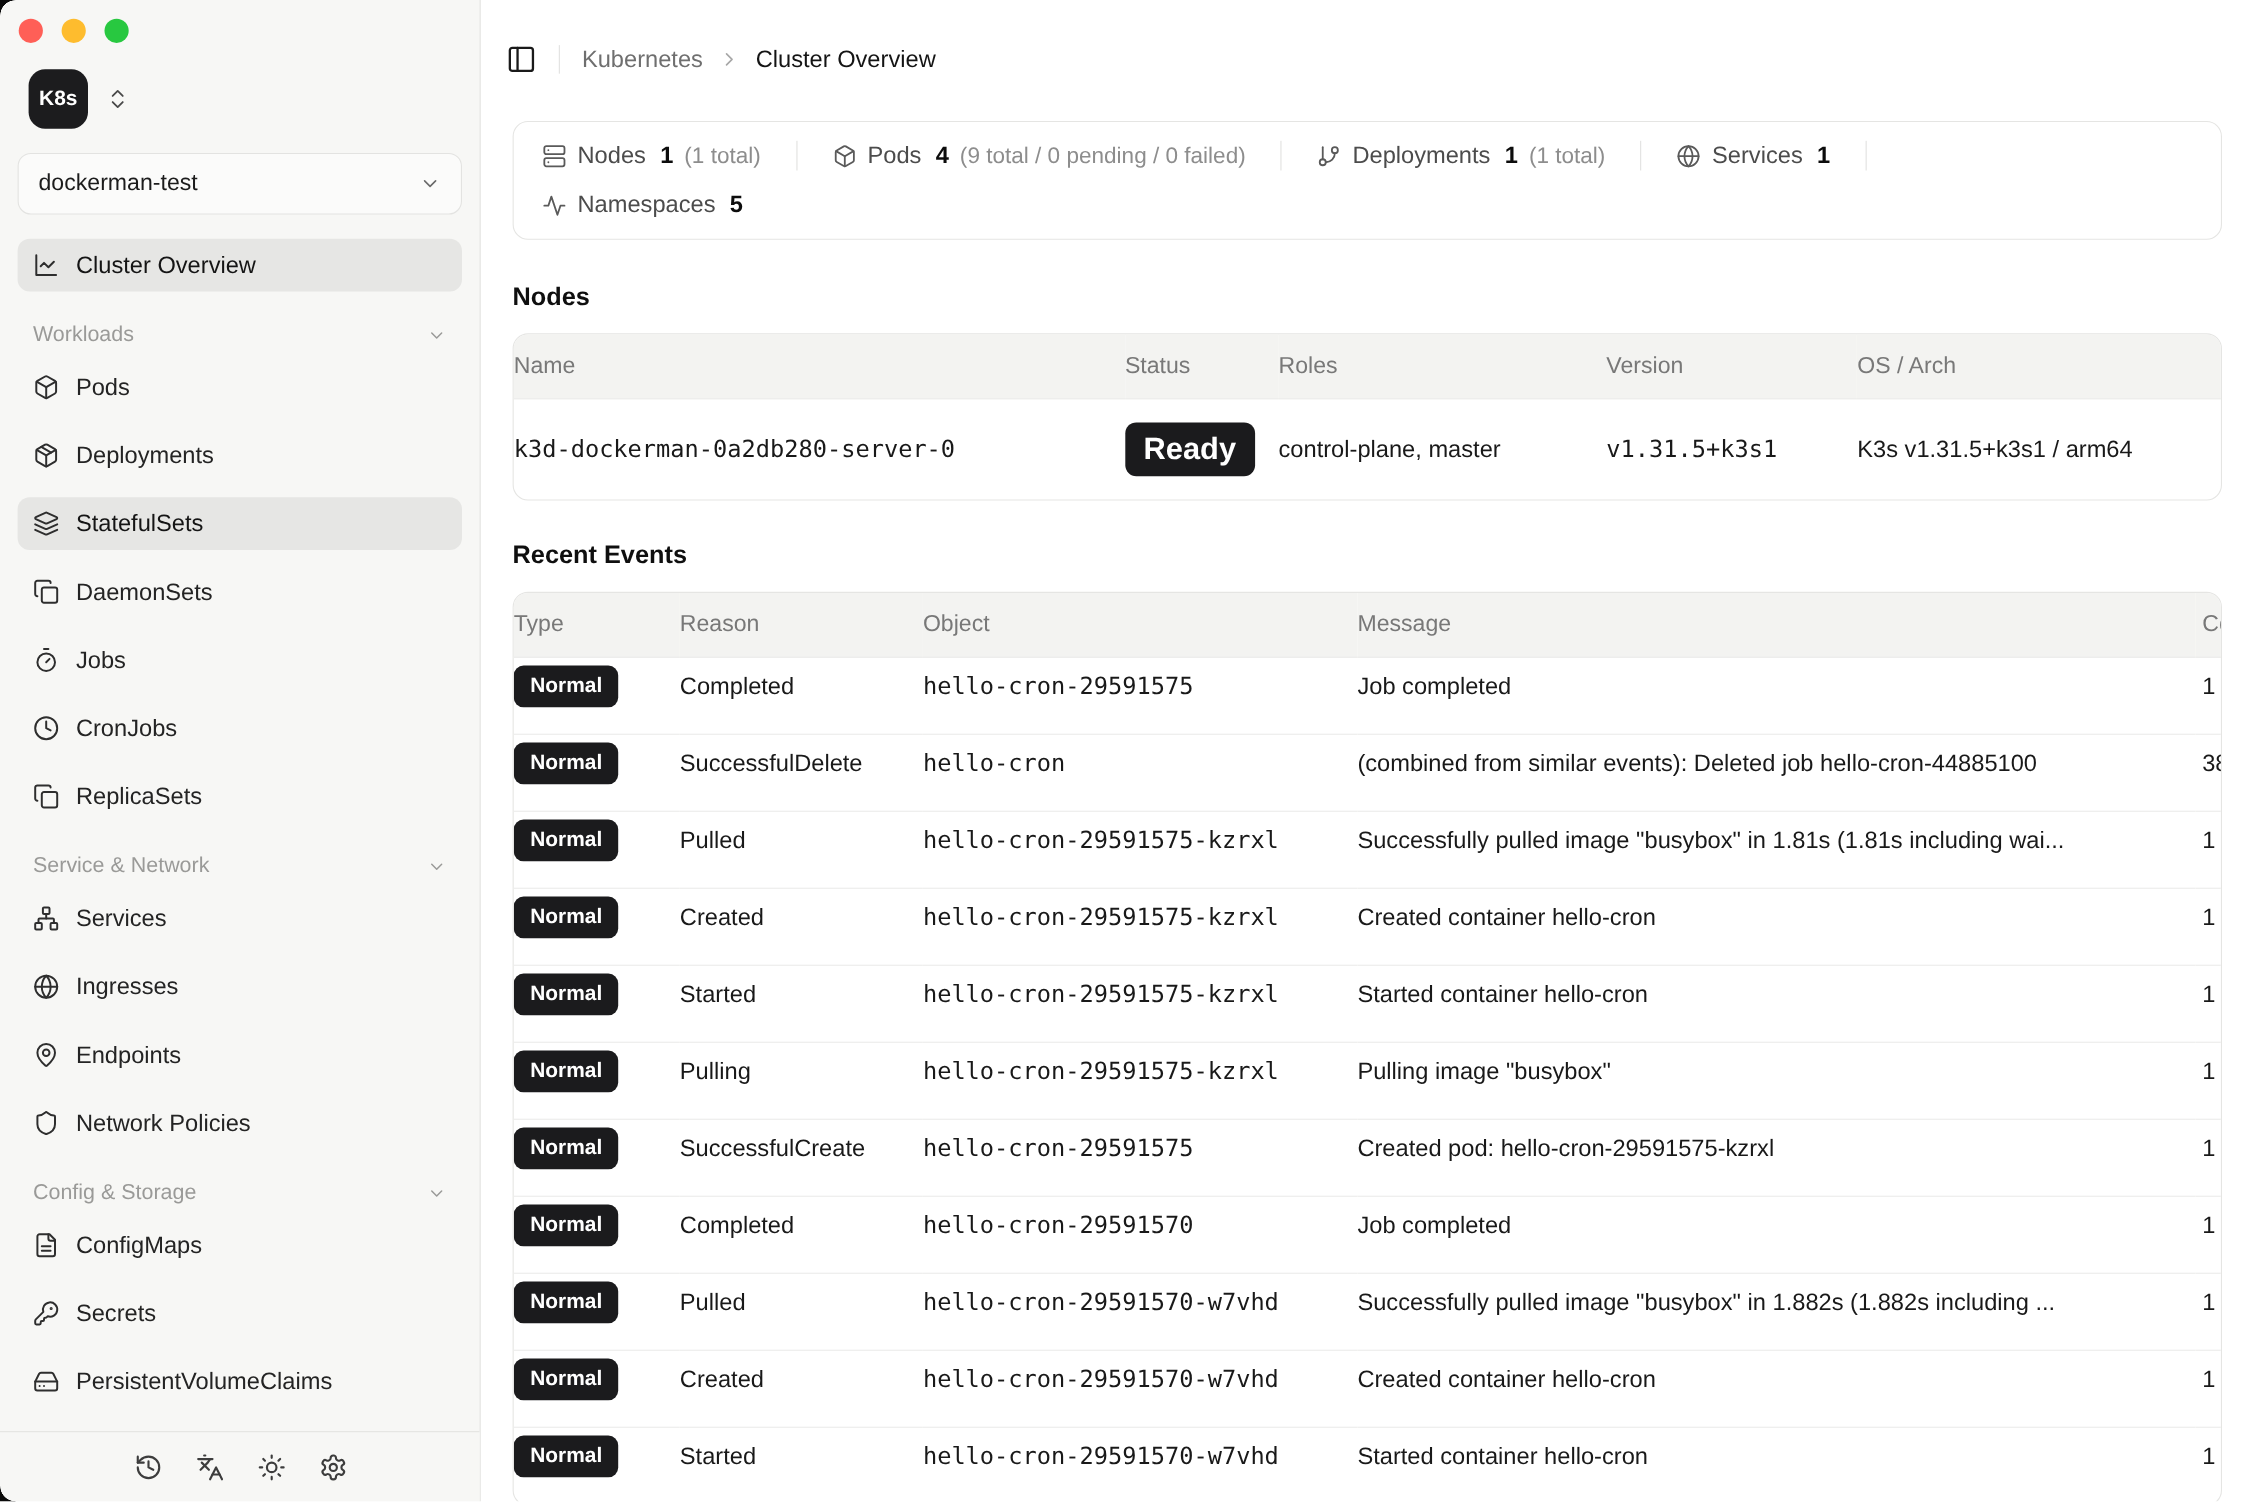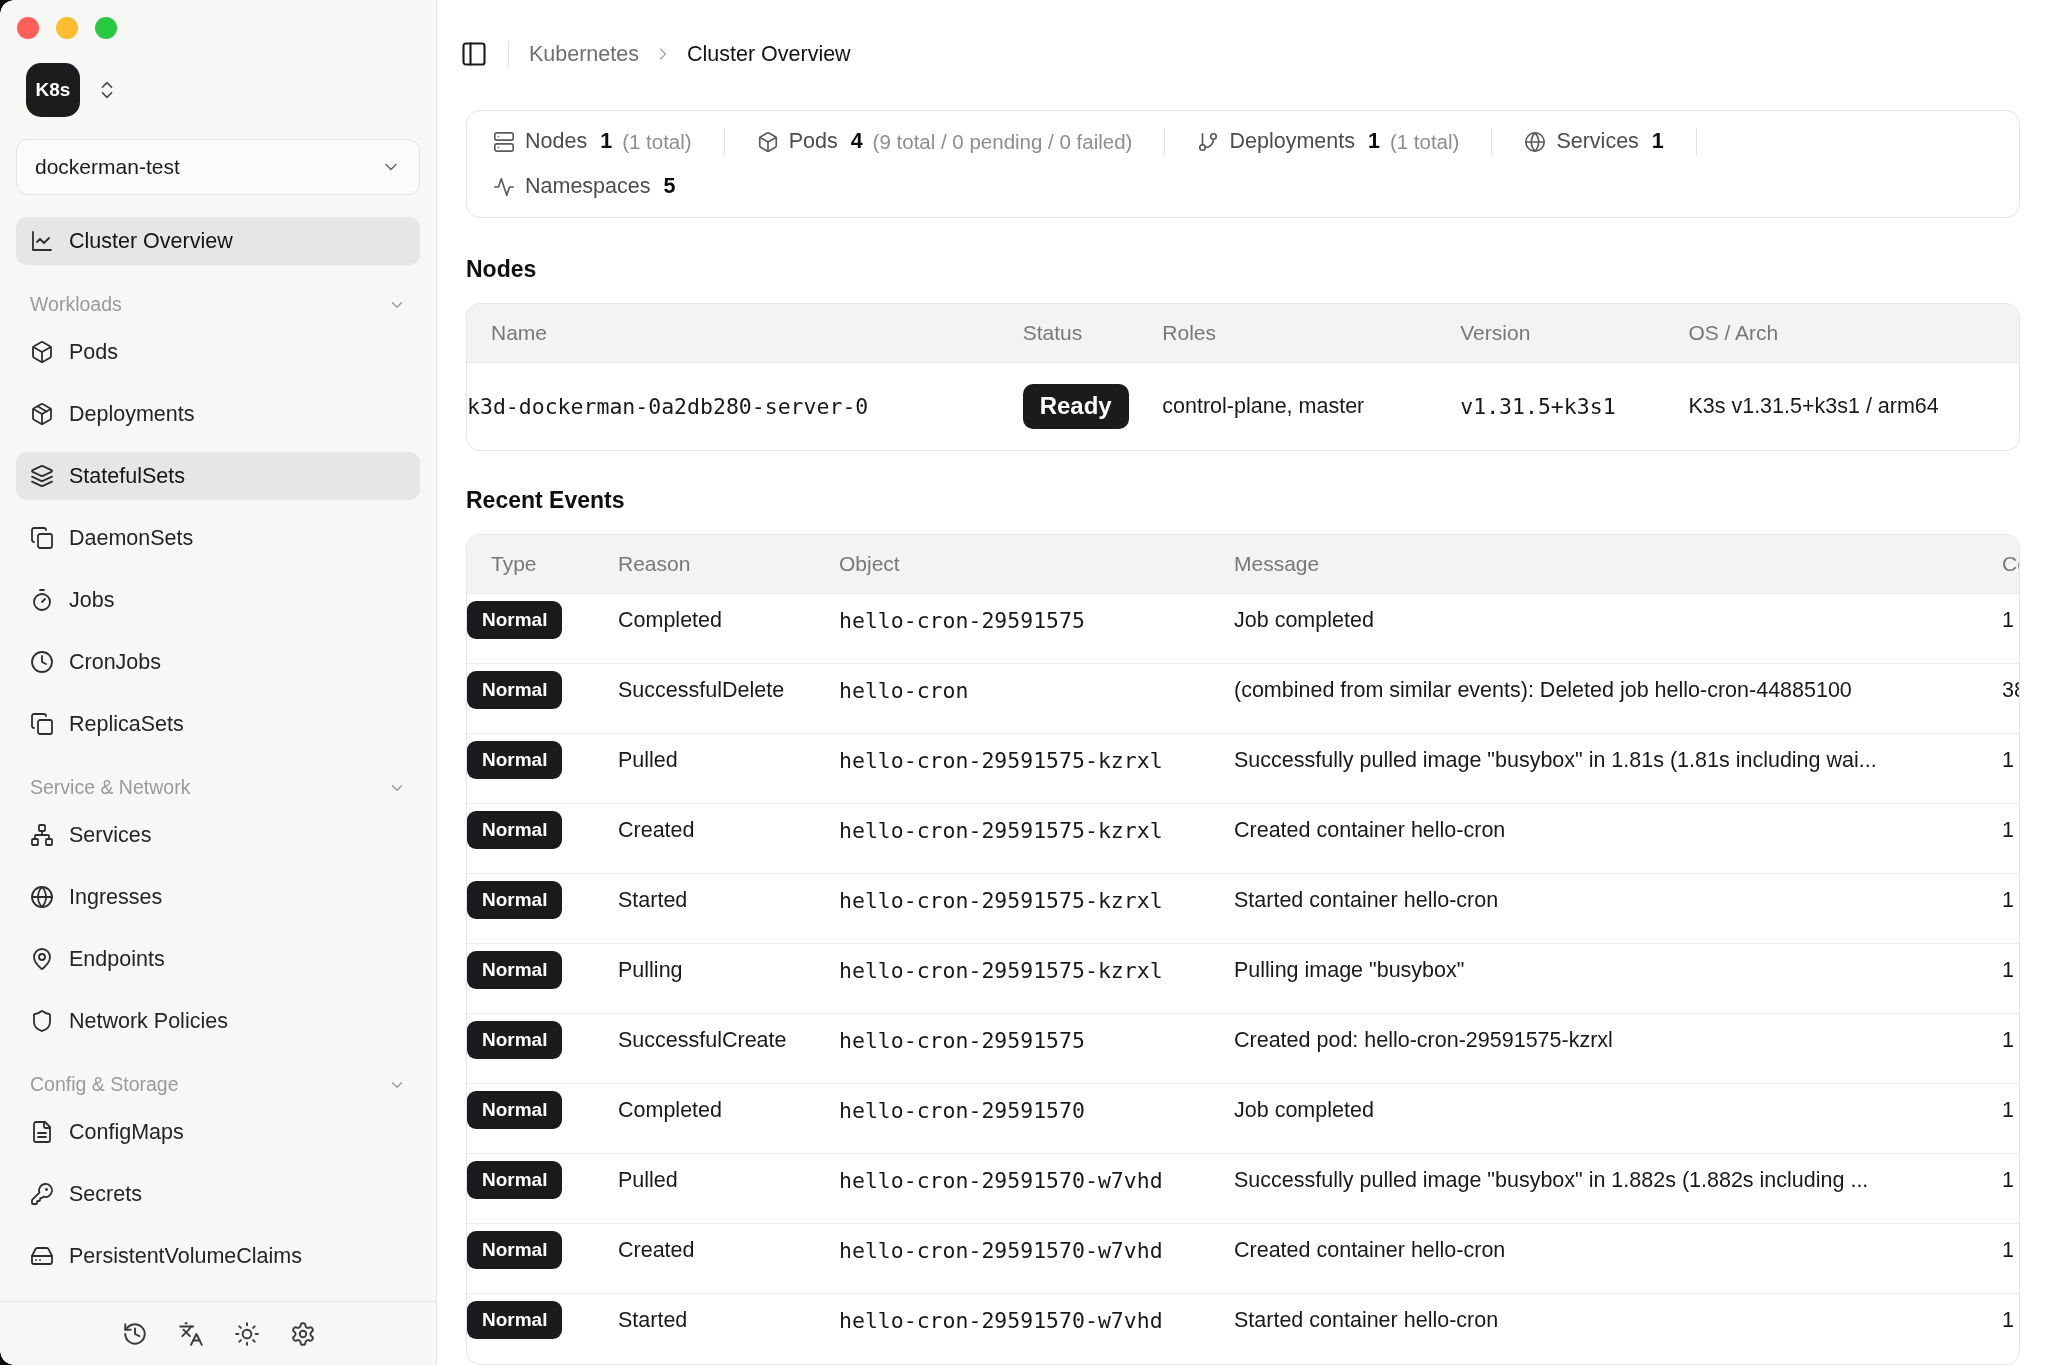--- a/index.html
+++ b/index.html
@@ -86,30 +86,30 @@
 
   .section-title { margin:38px 28px 20px; font-size:23px; font-weight:700; color:#0f0f0f; }
   .section-title.events { margin-top:36px; }
 
   .card { margin:0 28px; border:1px solid #e5e5e3; border-radius:14px; overflow:hidden; background:#fff; }
   table { border-collapse:collapse; }
   thead th {
     background:#f3f3f1; font-weight:400; color:#787878; font-size:21px; text-align:left;
     padding:17px 16px 17px 0; white-space:nowrap;
   }
-  th:first-child, td:first-child { padding-left:24px; }
+  th:first-child, td:first-child { }
   tbody td { border-top:1px solid #ececea; }
 
   .nodes-table { width:100%; }
   .nodes-table tbody td { padding:21px 16px 21px 0; font-size:21.5px; color:#191919; white-space:nowrap; }
 
   .mono { font-family:"DejaVu Sans Mono","Liberation Mono",monospace; font-size:20.5px; }
 
   .badge { display:inline-block; background:#1b1b1d; color:#fff; border-radius:10px; font-weight:700; line-height:1; }
-  .badge-ready { font-size:24px; padding:10px 17px 11px; }
+  .badge-ready { font-size:28px; padding:10px 17px 11px; }
   .badge-normal { font-size:19px; padding:9px 15px 10px; border-radius:9px; }
 
   .events-table { table-layout:fixed; width:1679px; }
   .events-table tbody td {
     padding:0 16px 17px 0; height:70px; font-size:21.5px; color:#191919;
     white-space:nowrap; overflow:hidden; vertical-align:middle;
   }
   .events-table .count-cell { padding-left:6px; }
   .events-table th.count-head { padding-left:6px; }
 </style>

